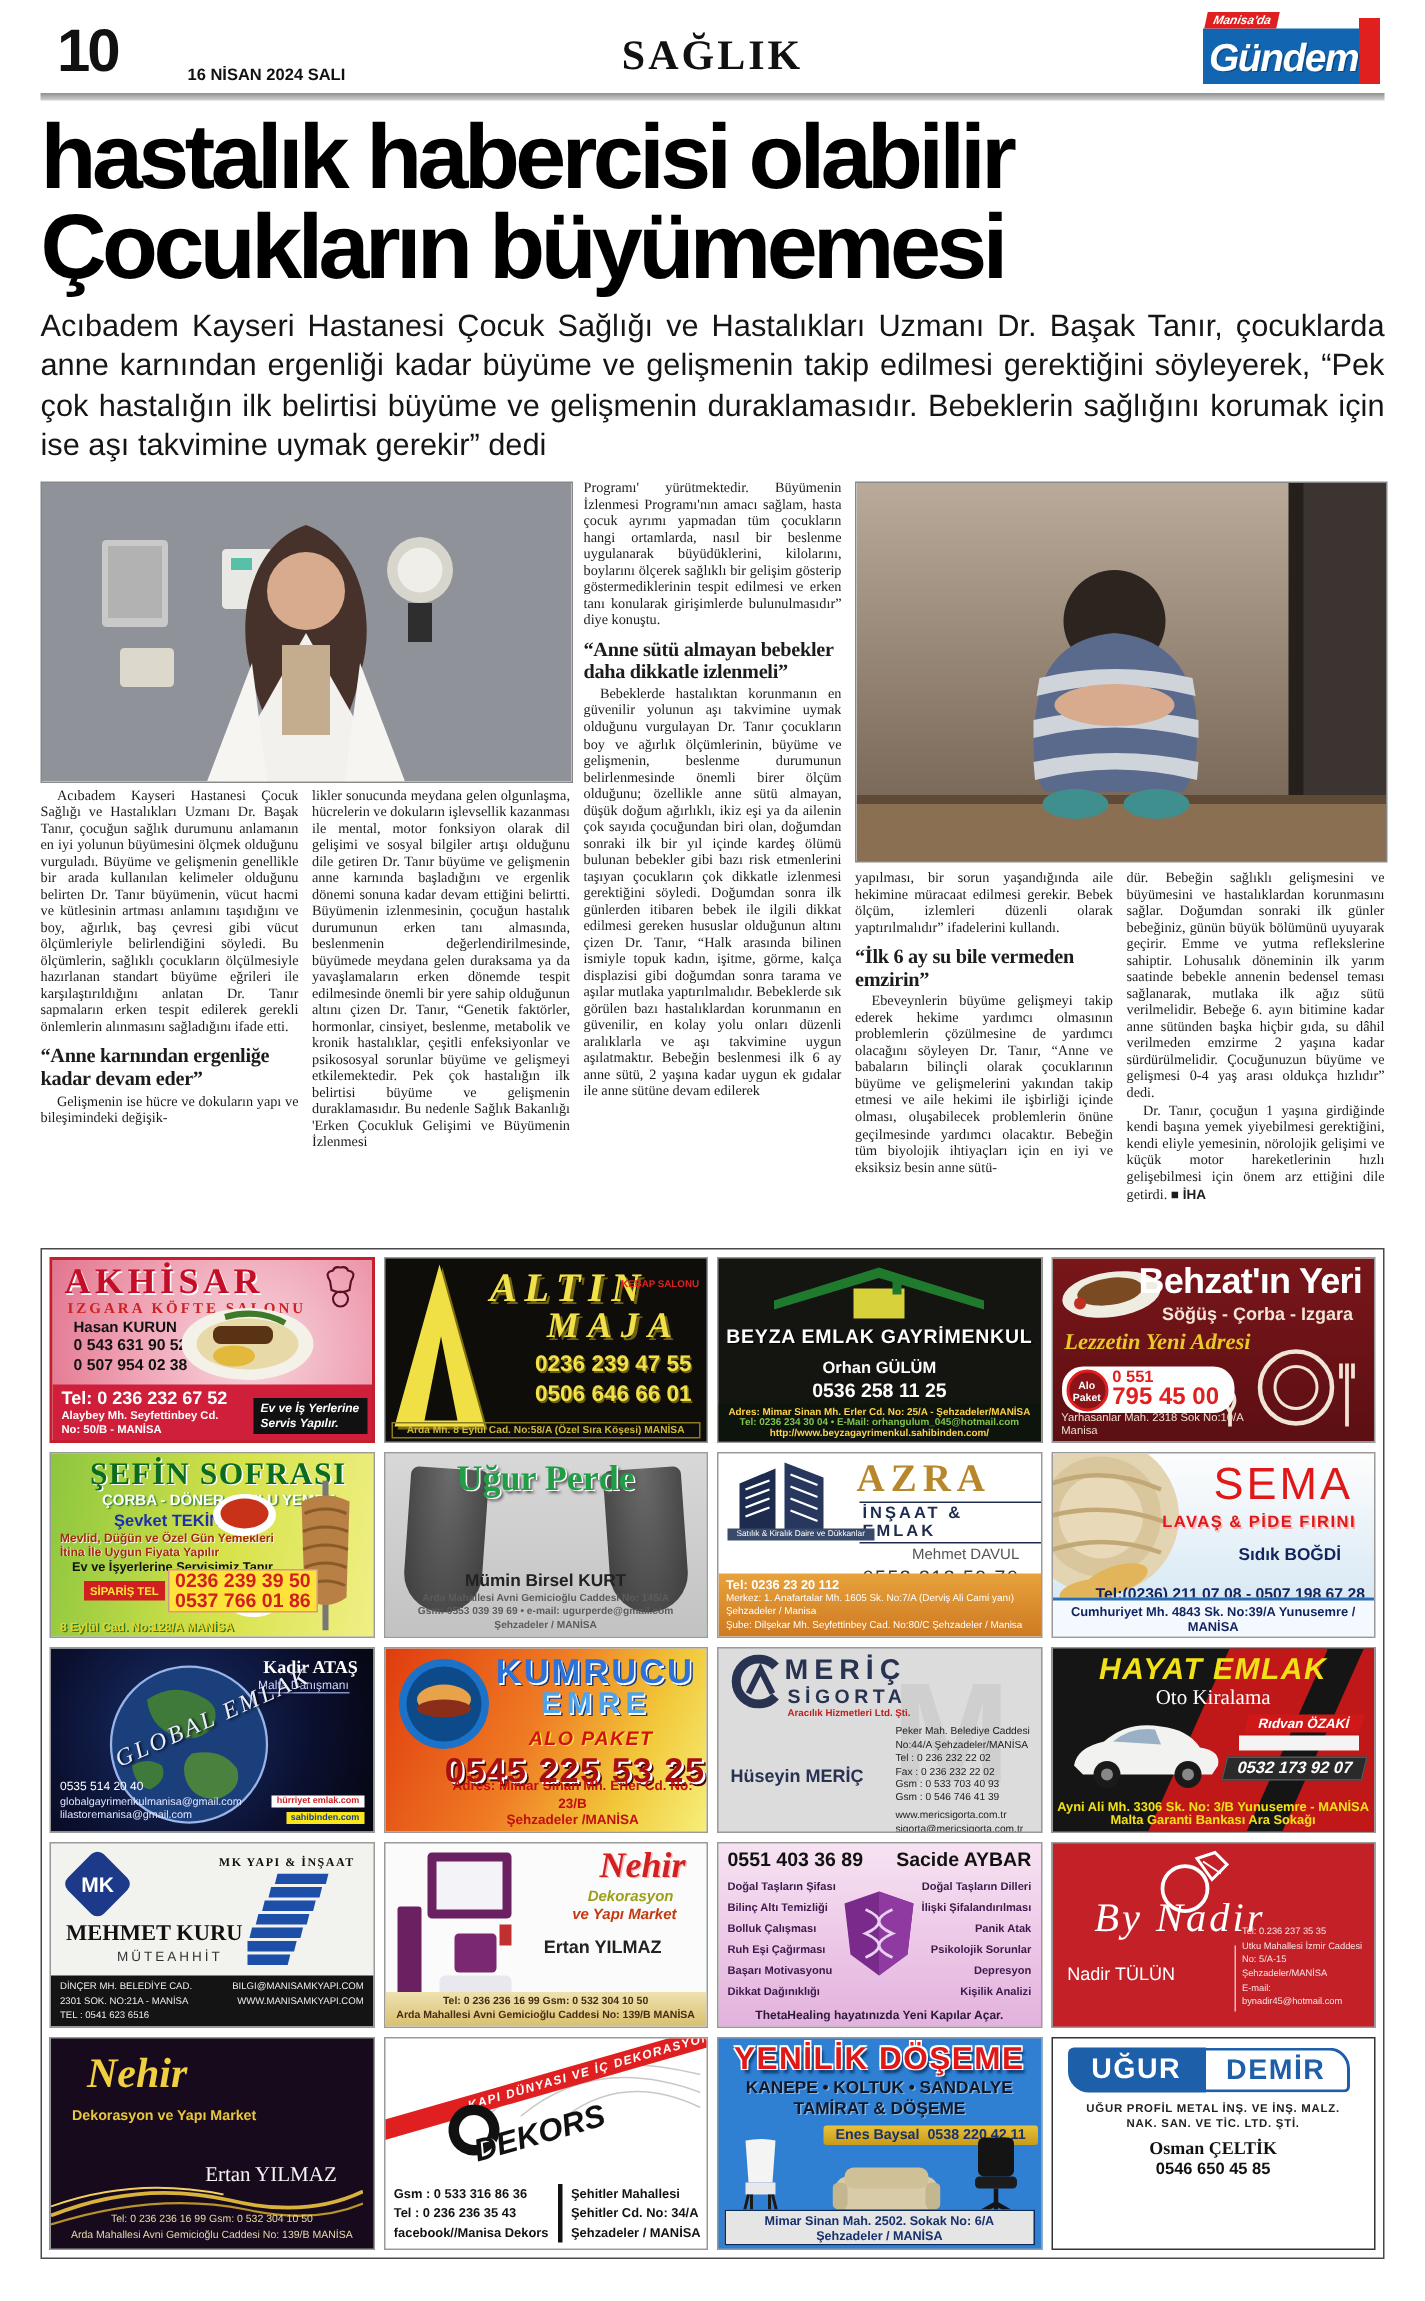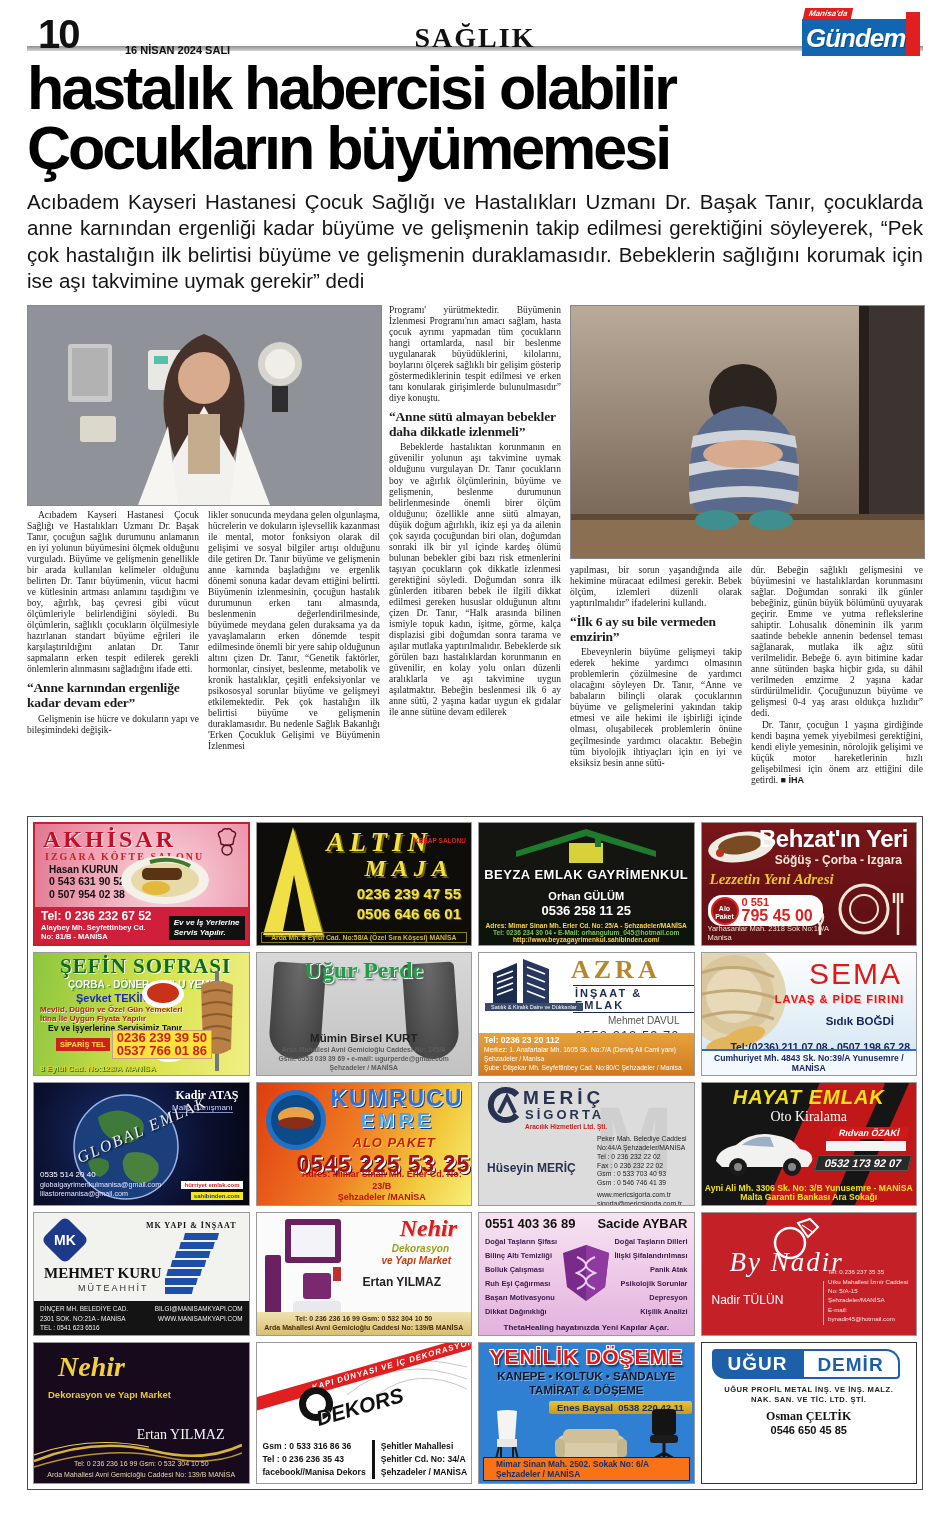--- a/index.html
+++ b/index.html
@@ -1,19 +1,19 @@
 <!DOCTYPE html>
 <html><head>
 <meta charset="utf-8">
 <style>
   html,body{margin:0;padding:0;background:#dedede;}
   .page{width:950px;height:1534px;margin:0 auto;background:#fff;position:relative;
         font-family:"Liberation Sans",sans-serif;color:#111;overflow:hidden;}
   
-  .header{position:relative;height:46px;padding:0 27px;border-radius:26px;}
+  .header{position:relative;height:62px;padding:0 27px;border-radius:26px;}
   .pagenum{position:absolute;left:38px;top:16px;font-size:40px;font-weight:bold;line-height:0.9;letter-spacing:-2px;}
   .date{position:absolute;left:125px;top:44px;font-size:11px;font-weight:bold;}
   .section{position:absolute;left:0;right:0;top:22px;text-align:center;font-family:"Liberation Serif",serif;
            font-weight:bold;font-size:28px;letter-spacing:2px;}
   .logo{position:absolute;right:30px;top:8px;width:118px;height:48px;}
   .logo-blue{position:absolute;left:0;bottom:0;width:118px;height:37px;background:#1265b0;}
   .logo-red-tag{position:absolute;left:2px;top:0;background:#e01f1f;color:#fff;font-size:8px;font-style:italic;
                 font-weight:bold;padding:1px 5px;transform:skewX(-12deg);}
   .logo-red-strip{position:absolute;right:0;top:4px;width:14px;height:44px;background:#e01f1f;}
   .logo-word{position:absolute;left:4px;bottom:2px;color:#fff;font-weight:bold;font-style:italic;
@@ -255,22 +255,22 @@
   
   .a19{background:#2f7fd2;}
   .a19-title{position:absolute;left:0;right:0;top:2px;text-align:center;font-weight:bold;font-size:21px;color:#e01818;
              text-shadow:-1px -1px 0 #fff,1px -1px 0 #fff,-1px 1px 0 #fff,1px 1px 0 #fff,2px 3px 2px #0a3a6a;letter-spacing:1px;}
   .a19-s1{position:absolute;left:0;right:0;top:27px;text-align:center;font-weight:bold;font-size:11.5px;color:#101828;
           text-shadow:1px 1px 0 #7fb4e8;}
   .a19-s2{position:absolute;left:0;right:0;top:41px;text-align:center;font-weight:bold;font-size:11.5px;color:#101828;
           text-shadow:1px 1px 0 #7fb4e8;}
   .a19-gold{position:absolute;left:70px;top:58px;background:linear-gradient(#e8c23a,#c89a18);color:#18306b;font-weight:bold;
             font-size:9.5px;padding:1px 8px;border-radius:2px;}
-  .a19-foot{position:absolute;left:4px;right:4px;bottom:2px;background:#f97316;color:#18306b;font-weight:bold;
-            font-size:8.4px;padding:1px 12px;border:1px solid #0a2a5a;}
+  .a19-foot{position:absolute;left:4px;right:4px;bottom:2px;background:#e5e5e5;color:#18306b;font-weight:bold;
+            font-size:8.4px;text-align:center;padding:1px 12px;border:1px solid #0a2a5a;}
   .a19-chair{position:absolute;left:8px;bottom:16px;}
   .a19-sofa{position:absolute;left:76px;bottom:16px;}
   .a19-off{position:absolute;right:10px;bottom:16px;}
   
   .a20{background:#fff;border:1px solid #333;}
   .a20-logo{position:absolute;left:10px;top:6px;width:190px;height:30px;}
   .a20-lu{position:absolute;left:0;top:0;width:92px;height:30px;background:#1d5fa8;border-radius:4px 0 0 14px;
           color:#fff;font-weight:bold;font-size:19px;text-align:center;line-height:30px;letter-spacing:1px;}
   .a20-ld{position:absolute;left:92px;top:0;width:96px;height:30px;border:2px solid #1d5fa8;border-left:none;
           border-radius:0 14px 4px 0;color:#1d5fa8;font-weight:bold;font-size:19px;text-align:center;line-height:27px;
@@ -401,21 +401,21 @@
               <ellipse cx="45" cy="26" rx="44" ry="24" fill="#f4f1e8"></ellipse>
               <ellipse cx="45" cy="26" rx="34" ry="17" fill="#e8d9a8"></ellipse>
               <rect x="22" y="14" width="40" height="12" rx="5" fill="#5a3214"></rect>
               <path d="M30 8 Q52 2 70 12" stroke="#3f7a2a" stroke-width="4" fill="none"></path>
               <ellipse cx="36" cy="34" rx="14" ry="7" fill="#e2b93a"></ellipse>
             </svg>
         </div>
         <div class="a1-telbar">
           <div class="a1-tel">Tel: 0 236 232 67 52</div>
           <div class="a1-addr">Alaybey Mh. Seyfettinbey Cd.</div>
-          <div class="a1-addr">No: 81/B - MANİSA</div>
+          <div class="a1-addr">No: 50/B - MANİSA</div>
         </div>
         <div class="a1-srv">
           <div>Ev ve İş Yerlerine</div>
           <div>Servis Yapılır.</div>
         </div>
       </div>
 
       <div class="ad a2">
         <div class="a2-A"></div>
         <div class="a2-Ahole"></div>

